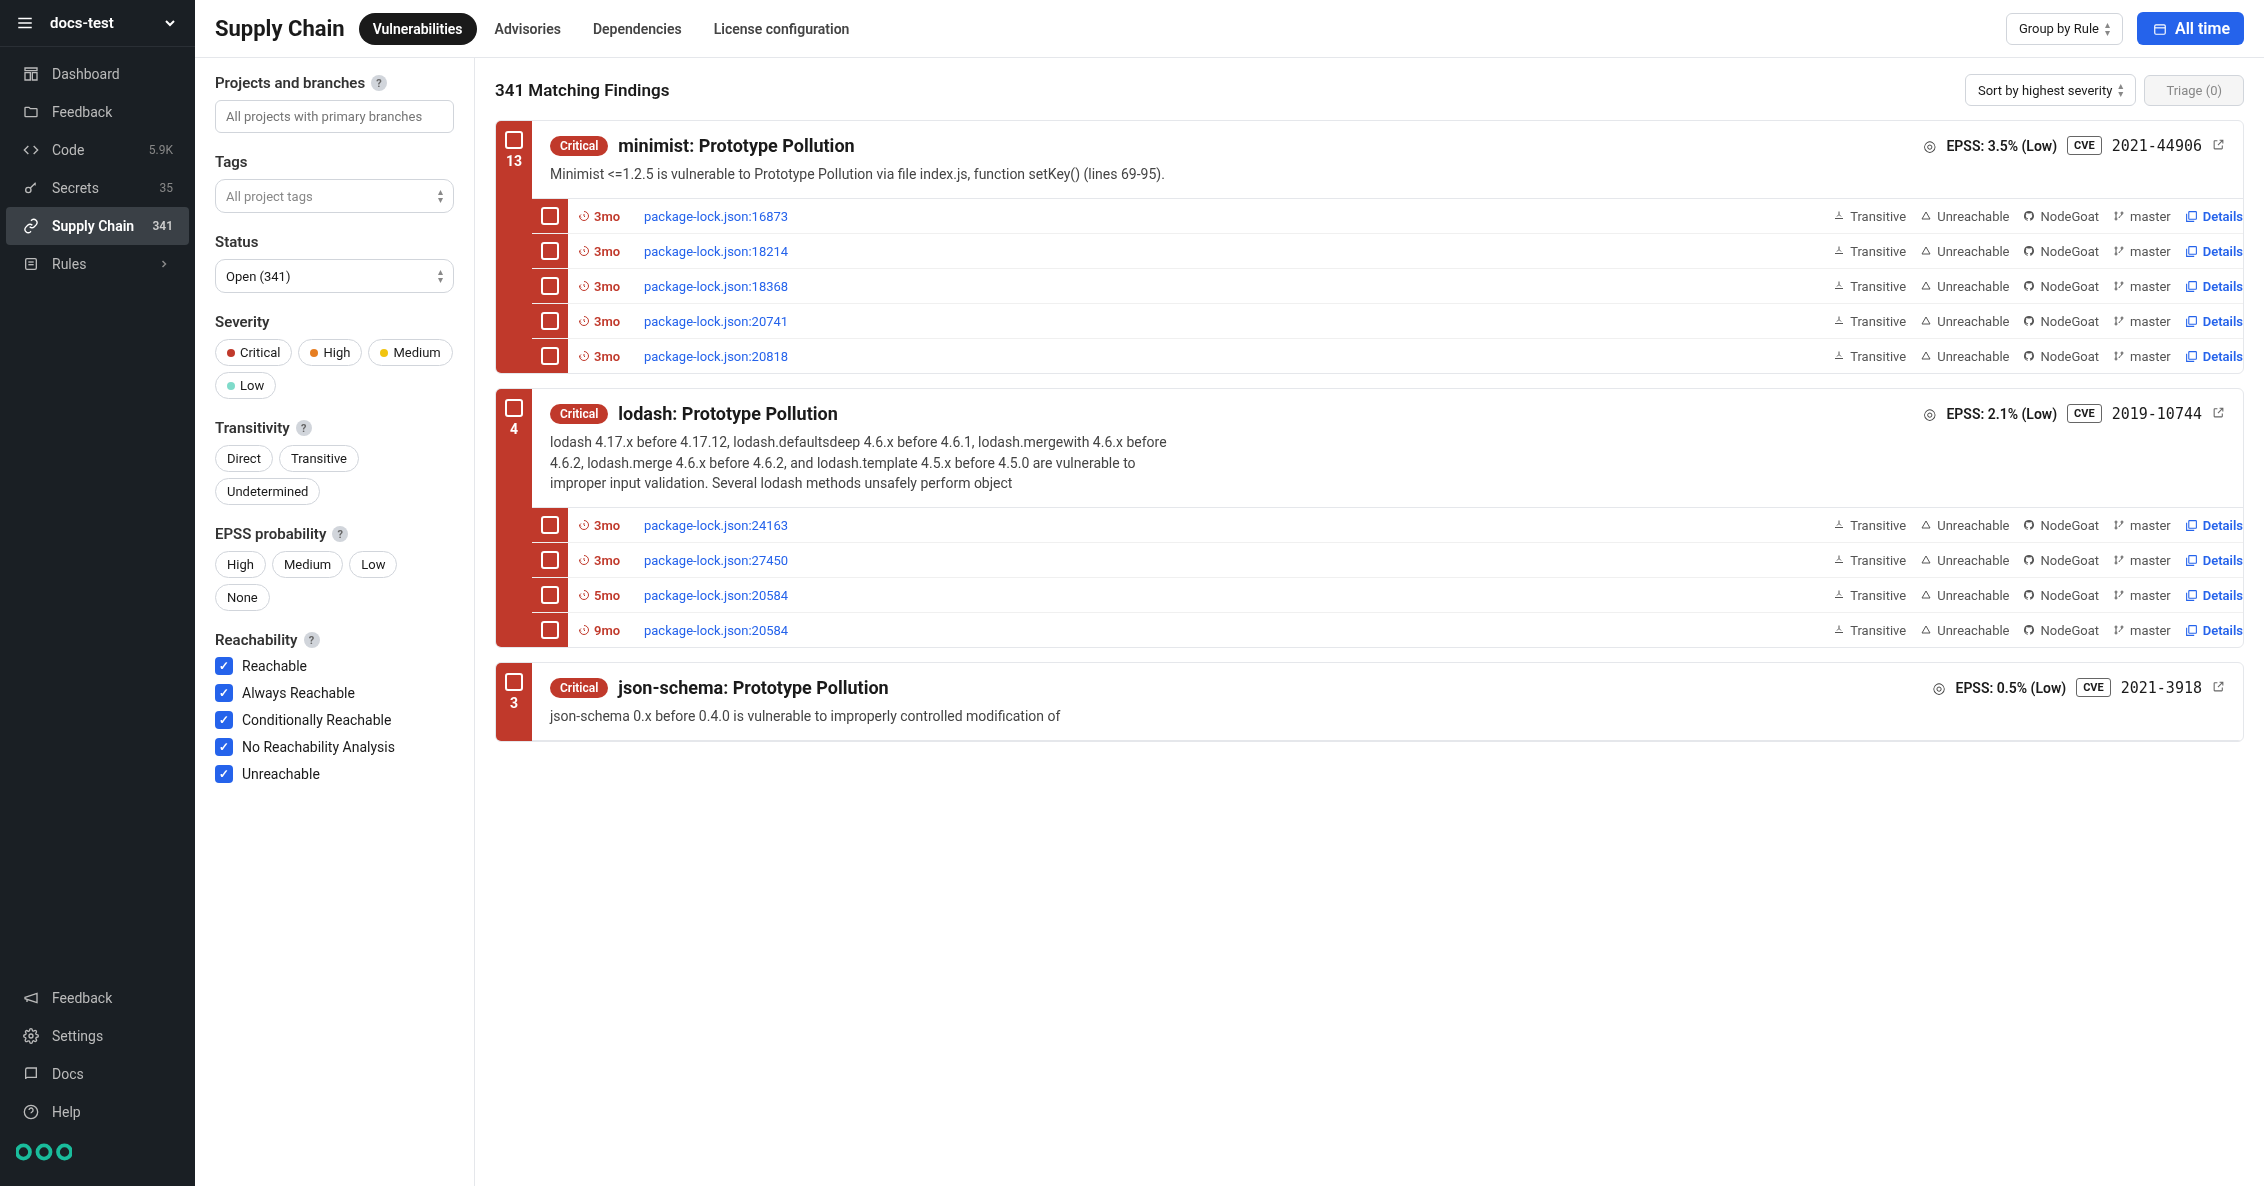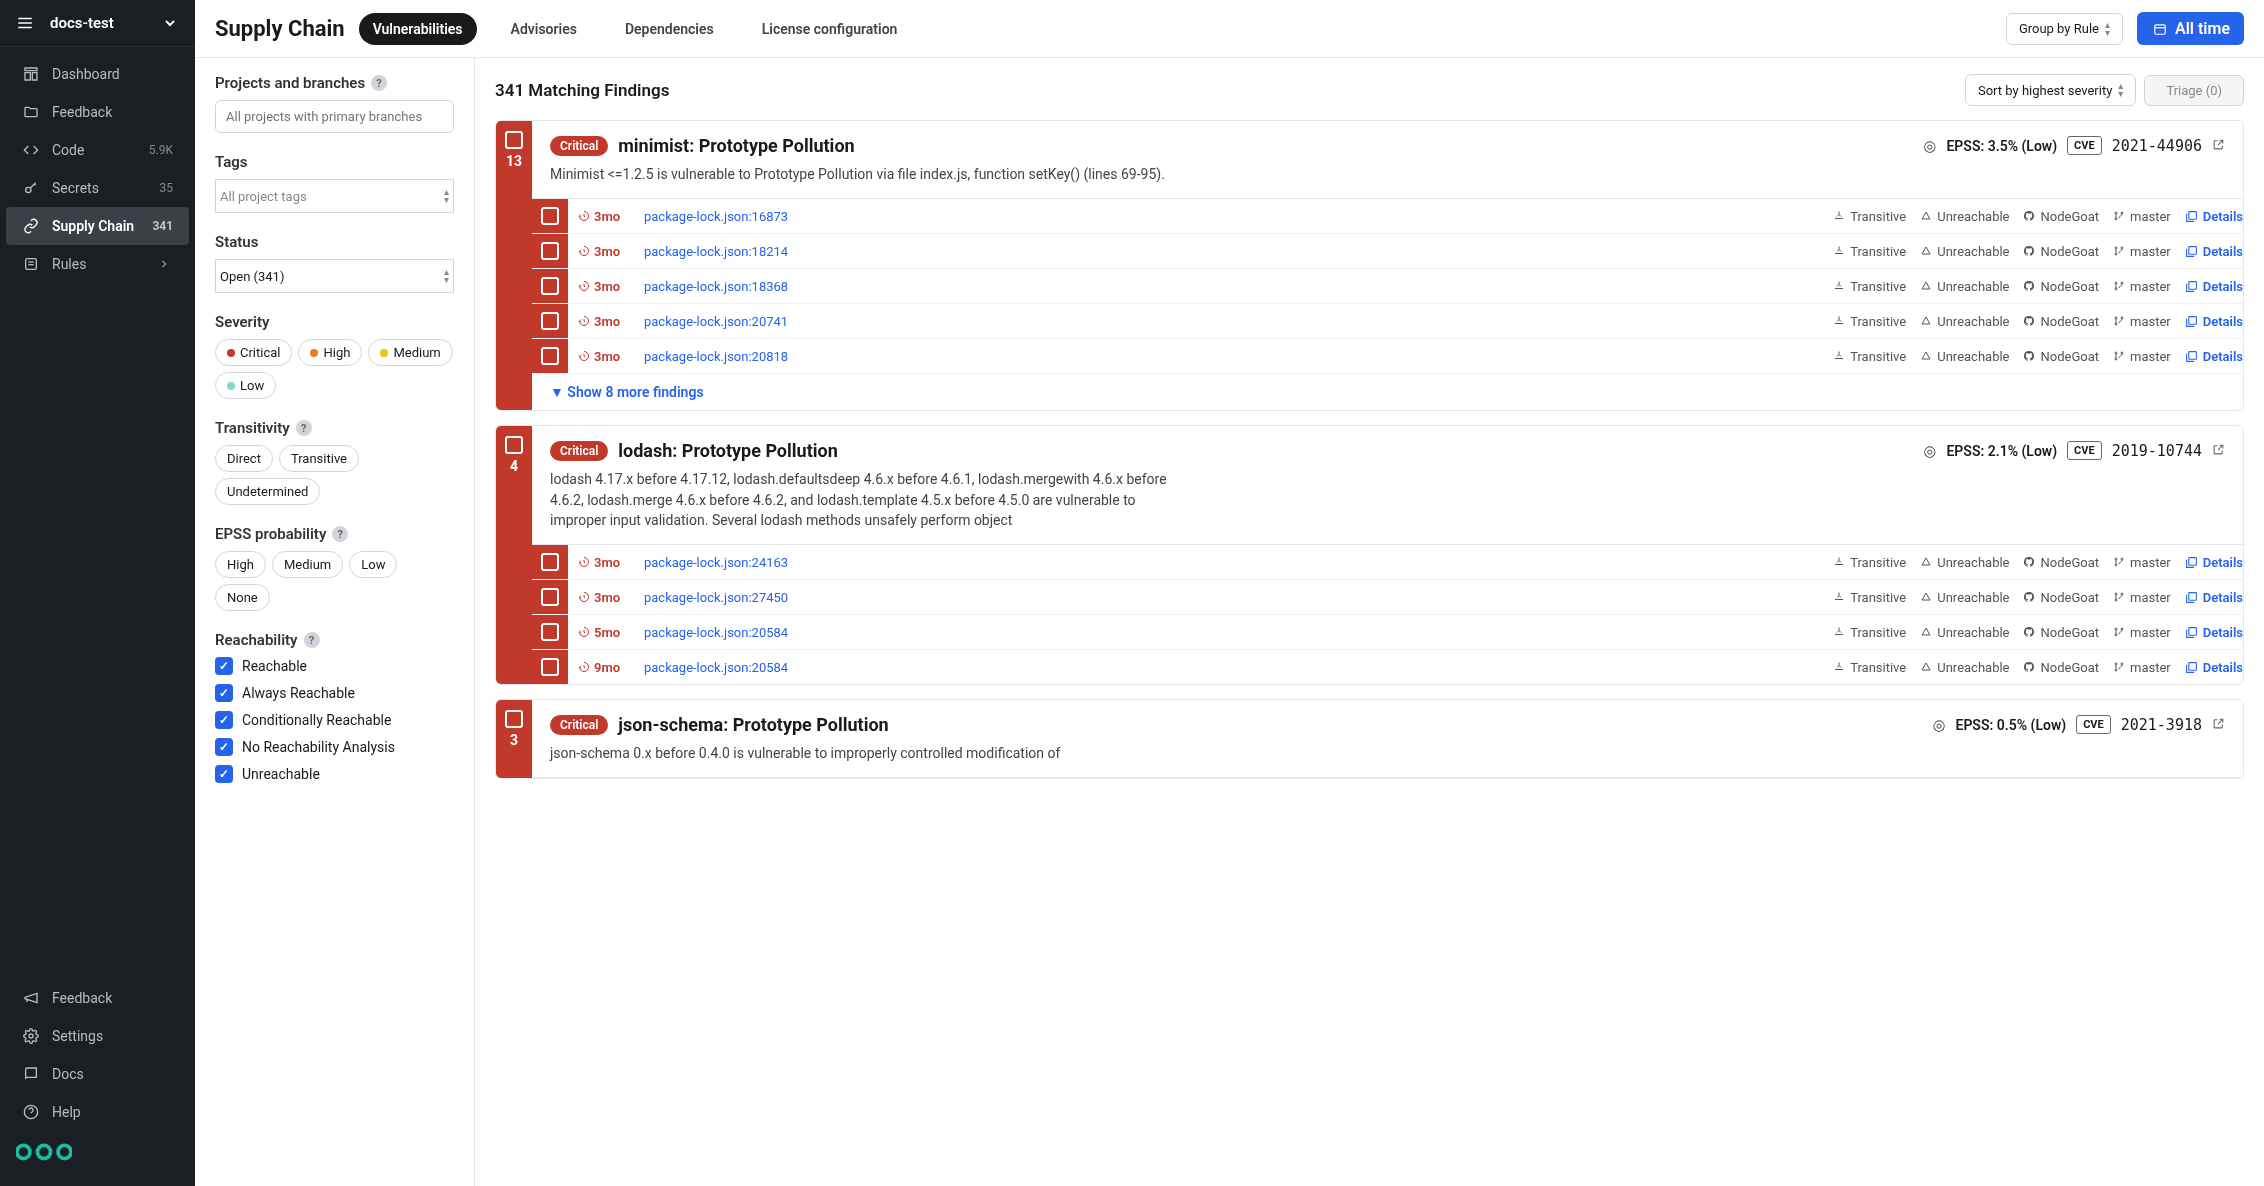--- a/index.html
+++ b/index.html
@@ -13,34 +13,34 @@
 .sb-item.active{background:#3a4046;color:#fff;font-weight:600}
 .sb-item .count{margin-left:auto;font-size:12px;color:#888}
 .sb-item.active .count{color:#ccc}
 .sb-footer{padding:6px 0 10px}
 .sb-logo{padding:10px 16px}
 .sb-logo svg{width:56px;height:22px}
 .icon{width:18px;height:18px;display:inline-flex;align-items:center;justify-content:center;flex-shrink:0}
 .main{flex:1;display:flex;flex-direction:column;overflow:hidden}
 .topbar{display:flex;align-items:center;gap:14px;padding:12px 20px;border-bottom:1px solid #e5e7eb}
 .title{font-size:22px;font-weight:700}
-.tabs{display:flex;gap:20px;align-items:center}
+.tabs{display:flex;gap:4px;align-items:center}
 .tab{padding:8px 14px;font-size:14px;font-weight:600;border-radius:20px;cursor:pointer}
 .tab.active{background:#1a1a1a;color:#fff}
 .tab:not(.active){color:#444}
 .spacer{flex:1}
 .dropdown{display:flex;align-items:center;gap:6px;padding:7px 12px;border:1px solid #d1d5db;border-radius:6px;font-size:13px;cursor:pointer;background:#fff}
 .btn-primary{display:flex;align-items:center;gap:6px;padding:7px 14px;background:#2563eb;color:#fff;border-radius:6px;font-size:16px;font-weight:600;cursor:pointer}
 .content{flex:1;display:flex;overflow:hidden}
 .filters{width:280px;padding:16px 20px;border-right:1px solid #e5e7eb;overflow-y:auto;flex-shrink:0}
 .fgroup{margin-bottom:20px}
 .flabel{display:flex;align-items:center;gap:6px;font-size:15px;font-weight:600;color:#333;margin-bottom:8px}
 .help{width:16px;height:16px;border-radius:50%;background:#d1d5db;color:#666;font-size:11px;display:flex;align-items:center;justify-content:center;font-weight:700}
 .finput{width:100%;padding:8px 10px;border:1px solid #d1d5db;border-radius:6px;font-size:13px;color:#666;background:#fff}
-.fselect{width:100%;padding:8px 4px;border:1px solid #d1d5db;border-radius:0;font-size:13px;display:flex;justify-content:space-between;align-items:center;background:#fff;cursor:pointer}
+.fselect{width:100%;padding:8px 10px;border:1px solid #d1d5db;border-radius:10px;font-size:13px;display:flex;justify-content:space-between;align-items:center;background:#fff;cursor:pointer}
 .chips{display:flex;flex-wrap:wrap;gap:6px}
 .chip{padding:5px 11px;border:1px solid #d1d5db;border-radius:14px;font-size:13px;cursor:pointer;display:flex;align-items:center;gap:5px;background:#fff}
 .dot{width:8px;height:8px;border-radius:50%}
 .checks{display:flex;flex-direction:column;gap:9px}
 .check{display:flex;align-items:center;gap:9px;font-size:14px;cursor:pointer}
 .cb{width:18px;height:18px;border-radius:4px;background:#2563eb;display:flex;align-items:center;justify-content:center;color:#fff;font-size:12px;font-weight:700}
 .findings{flex:1;overflow-y:auto;padding:16px 20px}
 .fhead{display:flex;align-items:center;margin-bottom:14px}
 .fhead h2{font-size:17px;font-weight:600}
 .btn-muted{padding:7px 21px;border:1px solid #d1d5db;border-radius:6px;font-size:13px;color:#888;background:#f5f5f5;cursor:not-allowed}
@@ -506,21 +506,20 @@
                           <circle cx="6" cy="18" r="2"></circle>
                           <circle cx="18" cy="6" r="2"></circle>
                           <path d="M6 8v8M18 8c0 4-6 4-6 8"></path>
                         </svg>master</span>
   <span class="details-link"><svg width="13" height="13" viewBox="0 0 24 24" fill="none" stroke="currentColor" stroke-width="2">
                           <rect x="7" y="3" width="14" height="14" rx="1"></rect>
                           <path d="M3 7v14h14"></path>
                         </svg>Details</span>
                     </div>
     </div>
-                  <div class="showmore-row">▼ Show 8 more findings</div>
                 </div>
     </div>
   </div>
   <div class="card">
     <div class="card-gutter">
       <span class="gcb"></span>
       <span class="gcount">4</span>
     </div>
     <div class="card-body">
       <div class="card-head">

